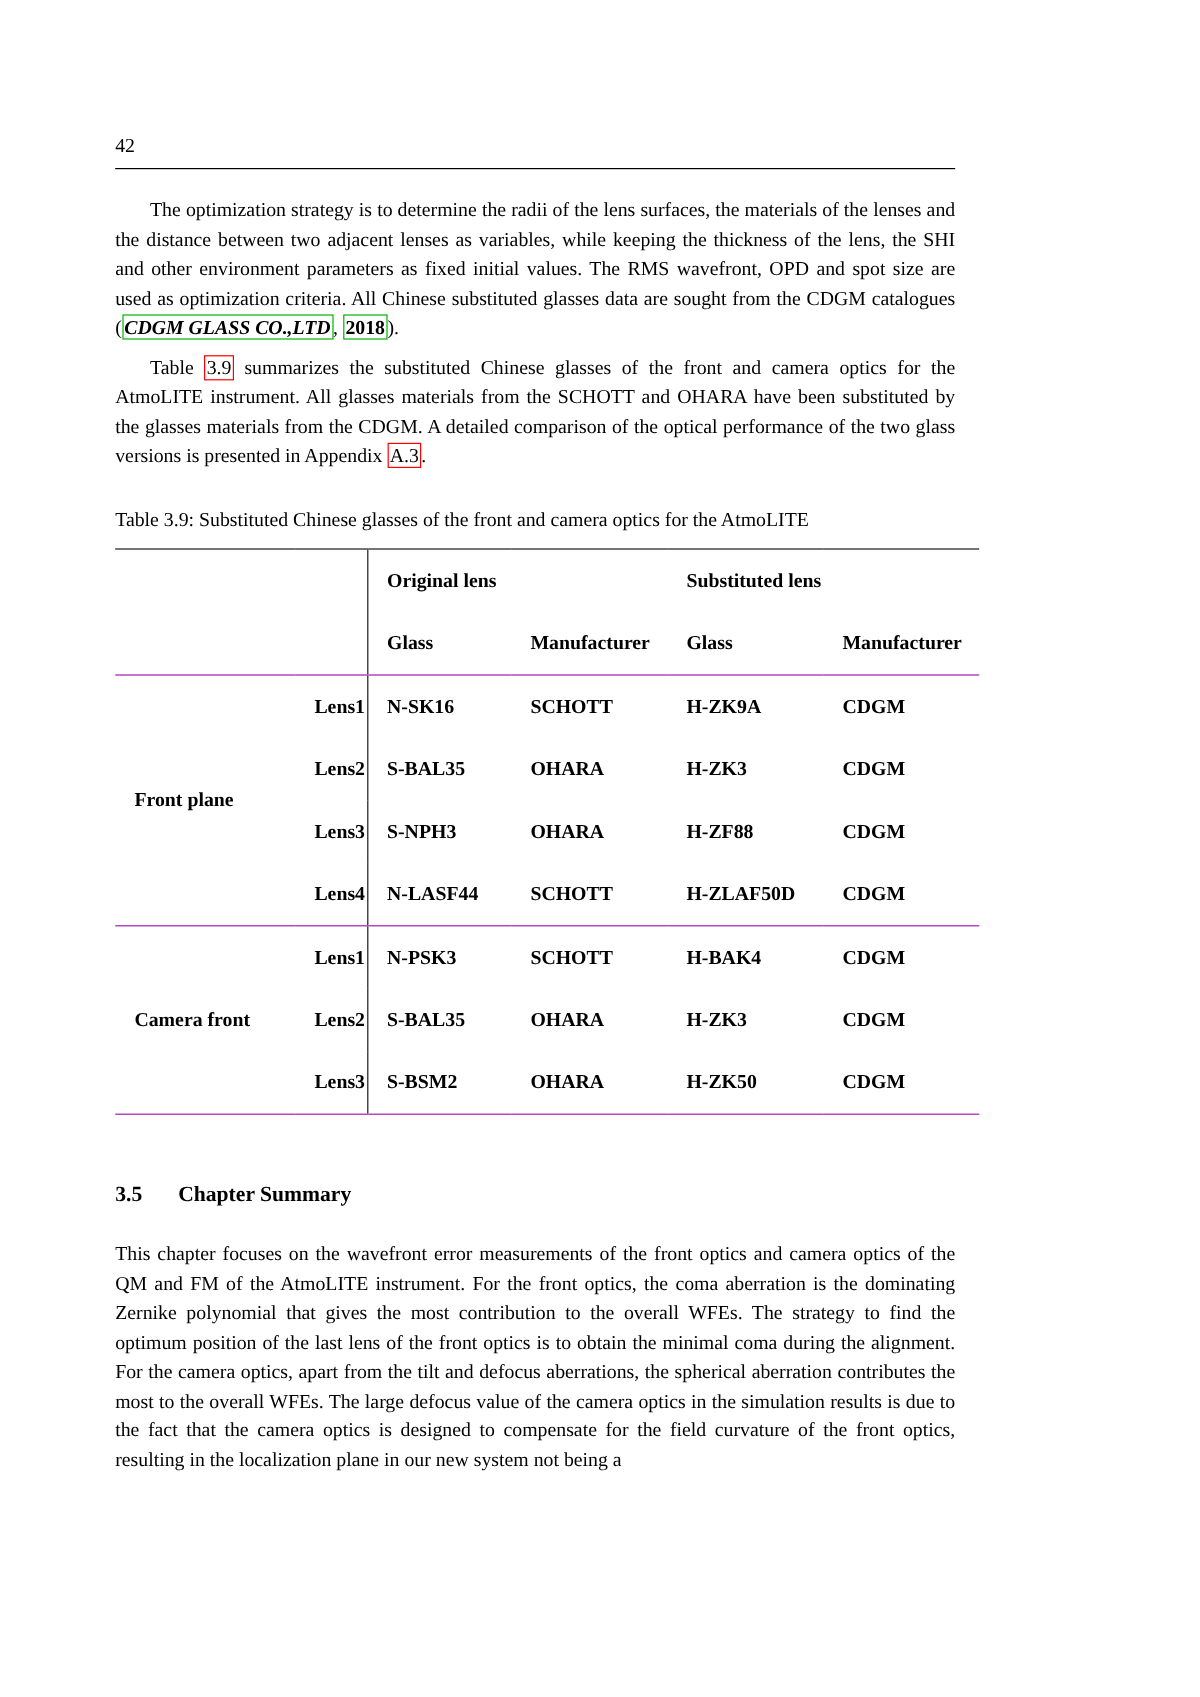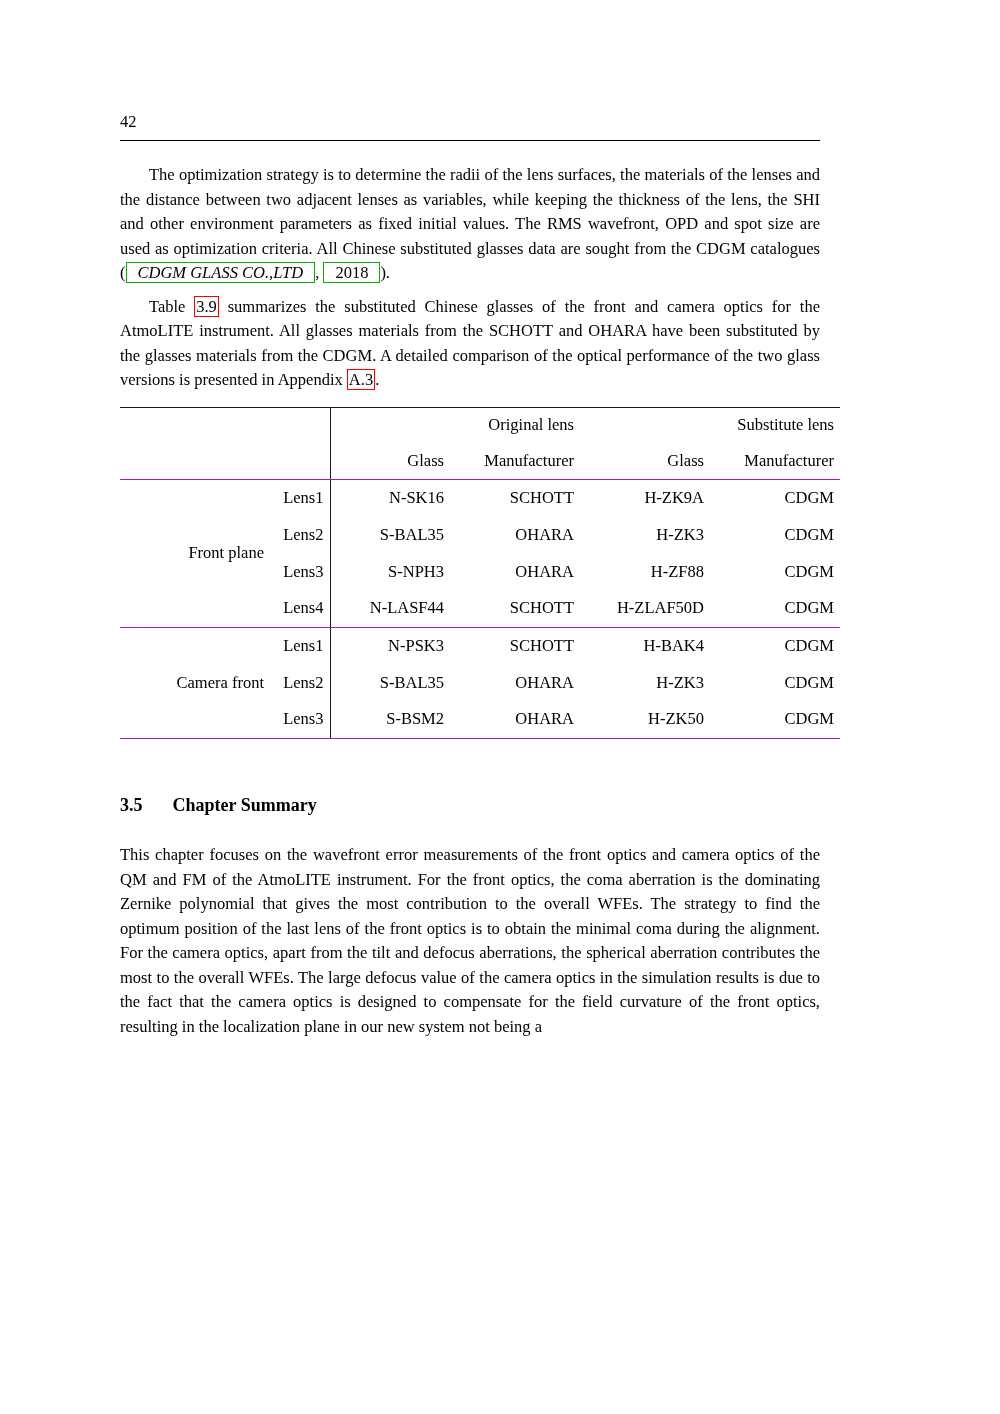--- a/index.html
+++ b/index.html
@@ -7,21 +7,21 @@
   body {
     width: 1000px;
     height: 1414px;
     background: #ffffff;
     color: #000000;
     font-family: "Liberation Serif", "DejaVu Serif", serif;
     overflow: hidden;
   }
   .page {
     width: 760px;
-    margin-left: 120px;
+    margin-left: 96px;
     padding-top: 112px;
   }
 
   
   .running-header {
     width: 700px;
     display: flex;
     justify-content: space-between;
     align-items: baseline;
     font-size: 16.5px;
@@ -36,23 +36,24 @@
     margin-top: 9px;
     font-size: 16.5px;
     line-height: 24.5px;
     text-align: justify;
   }
   .body-par.indent { text-indent: 29px; }
   .first-par { margin-top: 22px; }
 
   .cite-box {
     border: 1px solid var(--cite-color, #00b400);
-    padding: 0 11px;
+    padding: 0 1px;
     -webkit-box-decoration-break: clone;
     box-decoration-break: clone;
+    font-weight: bold;
   }
   .italic { font-style: italic; }
   .ref-box {
     border: 1px solid var(--ref-color, #ff0000);
     padding: 0 1px;
   }
 
   
   .table-caption {
     margin: 30px 0 0 0;
@@ -66,24 +67,24 @@
     font-size: 16.5px;
     table-layout: fixed;
   }
   .col-group { width: 150px; }
   .col-lens  { width: 60px;  }
   .col-g1    { width: 120px; }
   .col-m1    { width: 130px; }
   .col-g2    { width: 130px; }
   .col-m2    { width: 130px; }
   .glass-table th, .glass-table td {
-    font-weight: normal;
-    text-align: right;
+    font-weight: bold;
+    text-align: left;
     vertical-align: middle;
-    padding: 6px;
+    padding: 16px;
   }
   .glass-table thead tr { height: 36px; }
   .glass-table tbody tr { height: 37px; }
   .rt { border-top: 1px solid #1a1a1a; }
   .rb { border-bottom: 1px solid #a21caf; }
   .vline { border-left: 1px solid #1a1a1a; }
 
   
   .section-heading {
     margin: 56px 0 0 0;
@@ -102,35 +103,36 @@
 <div class="page">
 
   <header class="running-header">
     <span>42</span>
   </header>
 
   <p class="body-par indent first-par"><span>The optimization strategy is to determine the radii of the lens surfaces, the materials of the lenses and the distance between two adjacent lenses as variables, while keeping the thickness of the lens, the SHI and other environment parameters as fixed initial values. The RMS wavefront, OPD and spot size are used as optimization criteria. All Chinese substituted glasses data are sought from the CDGM catalogues (</span><span class="cite-box italic">CDGM GLASS CO.,LTD</span><span>, </span><span class="cite-box">2018</span><span>).</span></p>
 
   <p class="body-par indent"><span>Table </span><span class="ref-box">3.9</span><span> summarizes the substituted Chinese glasses of the front and camera optics for the AtmoLITE instrument. All glasses materials from the SCHOTT and OHARA have been substituted by the glasses materials from the CDGM. A detailed comparison of the optical performance of the two glass versions is presented in Appendix </span><span class="ref-box">A.3</span><span>.</span></p>
 
+  <p class="table-caption">Table 3.9: Substituted Chinese glasses of the front and camera optics for the AtmoLITE</p>
 
   <table class="glass-table">
     <colgroup>
       <col class="col-group">
         <col class="col-lens">
         <col class="col-g1">
         <col class="col-m1">
         <col class="col-g2">
         <col class="col-m2">
     </colgroup>
     <thead>
       <tr>
         <td class="rt" colspan="2"></td>
         <th class="rt vline" colspan="2">Original lens</th>
-        <th class="rt" colspan="2">Substitute lens</th>
+        <th class="rt" colspan="2">Substituted lens</th>
       </tr>
       <tr>
         <td class="rb" colspan="2"></td>
         <th class="rb vline">Glass</th>
         <th class="rb">Manufacturer</th>
         <th class="rb">Glass</th>
         <th class="rb">Manufacturer</th>
       </tr>
     </thead>
     <tbody>

